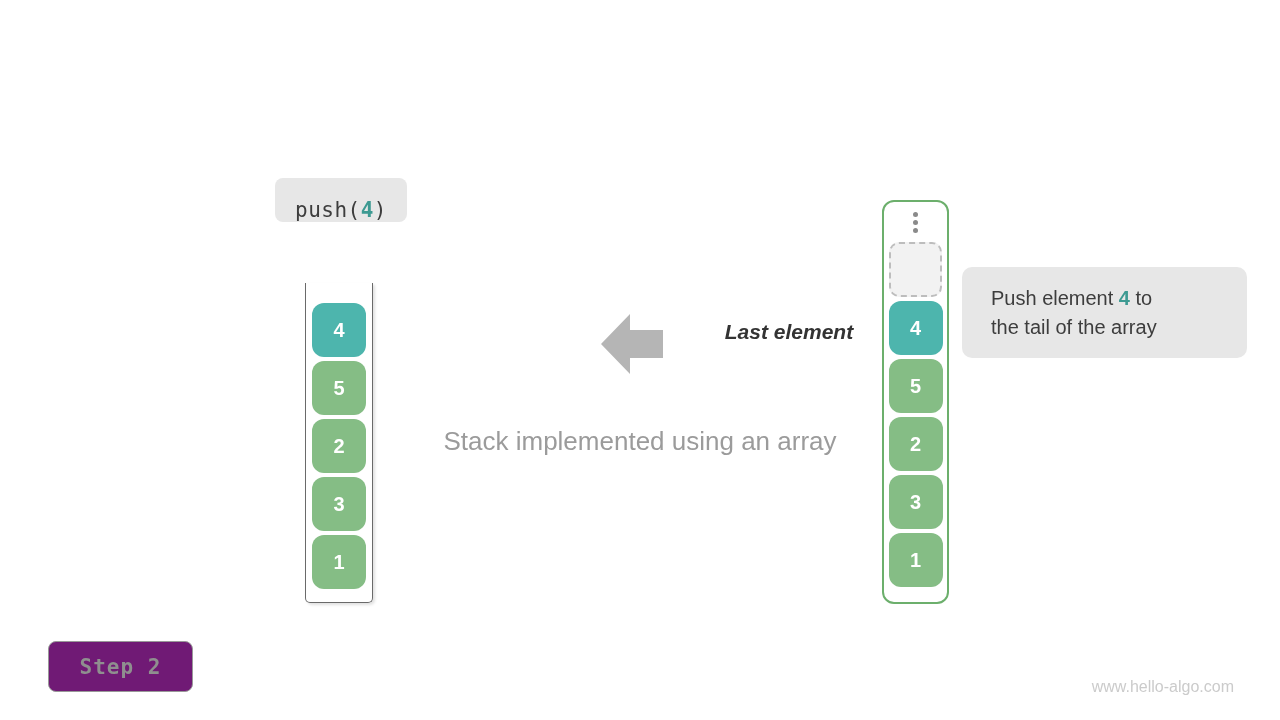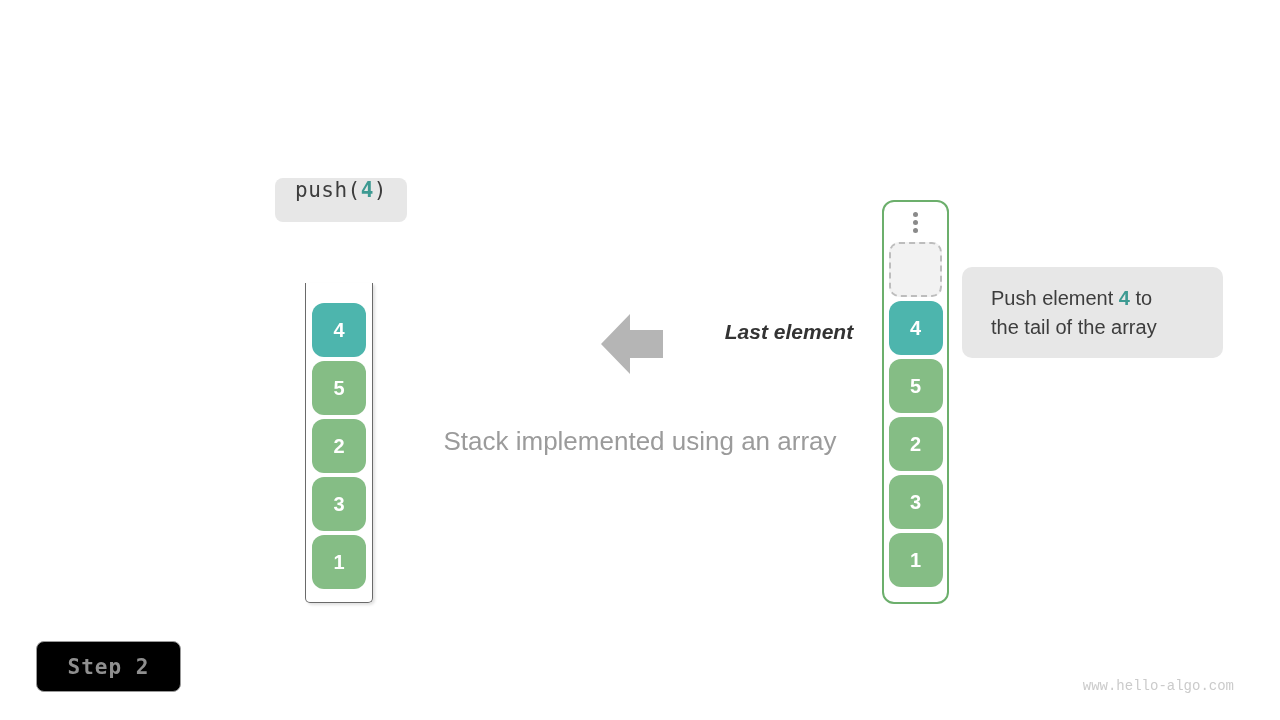--- a/index.html
+++ b/index.html
@@ -9,21 +9,21 @@
     overflow: hidden;
     font-family: "Liberation Sans", sans-serif;
   }
   .canvas { position: relative; width: 1280px; height: 720px; }
 
   
   .code-chip {
     position: absolute;
     background: var(--label_bg);
     border-radius: 8px;
-    display: flex; align-items: flex-start; justify-content: center;
+    display: flex; align-items: flex-end; justify-content: center;
     font-family: "DejaVu Sans Mono", monospace;
     color: var(--text_dark);
     font-size: 21px;
     letter-spacing: 0.5px;
   }
   #push-label { left: 275px; top: 178px; width: 132px; height: 44px; }
   .teal-num { color: var(--teal_text); font-weight: bold; }
 
   
   #left-stack {
@@ -92,50 +92,50 @@
   #stack-caption {
     position: absolute;
     left: 440px; top: 426px; width: 400px;
     text-align: center;
     font-size: 26px; color: var(--text_gray);
   }
 
   
   #push-tooltip {
     position: absolute;
-    left: 962px; top: 267px; width: 261px; height: 91px;
+    left: 962px; top: 267px; width: 285px; height: 91px;
     background: var(--label_bg);
     border-radius: 10px;
     box-sizing: border-box;
     display: flex; flex-direction: column; justify-content: center;
     padding-left: 29px;
     font-size: 20px; color: var(--text_dark);
     line-height: 29px;
   }
 
   
   #step-badge {
     position: absolute;
-    left: 36px; top: 641px; width: 145px; height: 51px;
+    left: 48px; top: 641px; width: 145px; height: 51px;
     box-sizing: border-box;
-    background: #000000;
+    background: #701a75;
     border: 1.5px solid #999999;
     border-radius: 8px;
     display: flex; align-items: center; justify-content: center;
     font-family: "DejaVu Sans Mono", monospace;
     font-size: 21px; font-weight: 600; color: #8f8f8f;
     letter-spacing: 1px;
   }
 
   
   #watermark {
     position: absolute;
     right: 46px; top: 678px;
-    font-family: Liberation Mono, monospace;
-    font-size: 14px; color: #cbcbcb;
+    font-family: Liberation Sans, sans-serif;
+    font-size: 16px; color: #cbcbcb;
   }
 </style>
 </head>
 <body>
 
 <div class="canvas">
 
   <div class="code-chip" id="push-label">
     <span>push(</span>
       <span class="teal-num">4</span>

